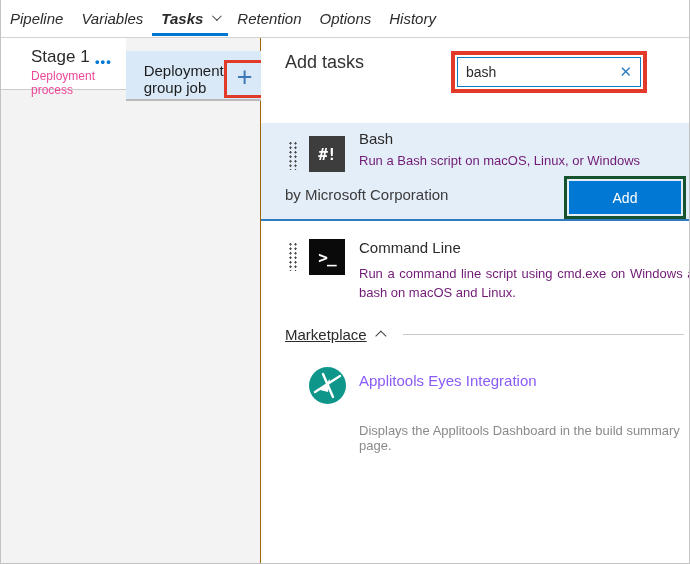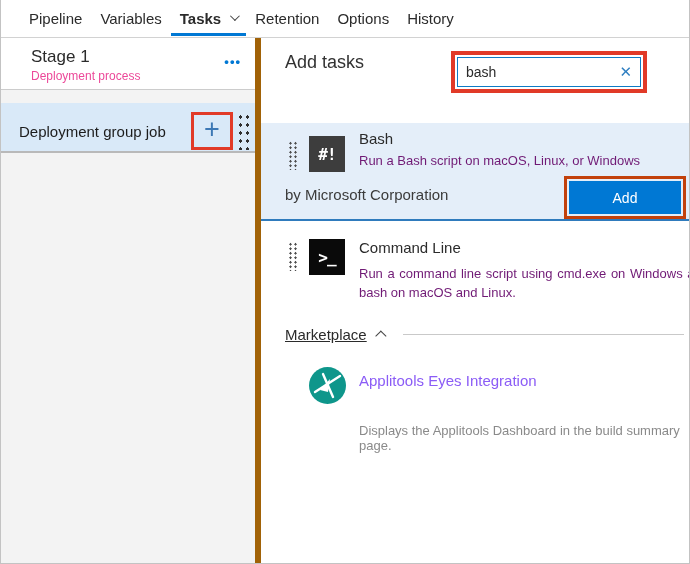--- a/index.html
+++ b/index.html
@@ -1,29 +1,29 @@
 <!DOCTYPE html>
 <html><head>
 <meta charset="utf-8">
 <style>
   * { margin:0; padding:0; box-sizing:border-box; }
   html,body { width:690px; height:564px; }
   body { font-family:"Liberation Sans", sans-serif; background:#fff; color:#2b2b2b; }
   .app { width:690px; height:564px; border:1px solid #c3c3c3; border-top:none; display:flex; flex-direction:column; overflow:hidden; background:#fff; }
 
   
-  .nav { height:38px; flex:0 0 38px; display:flex; align-items:stretch; padding-left:19px; border-bottom:1px solid #d2d2d2; background:#fff; }
+  .nav { height:38px; flex:0 0 38px; display:flex; align-items:stretch; border-bottom:1px solid #d2d2d2; background:#fff;font-style:italic; }
   .nav-item { position:relative; display:flex; align-items:center; padding:0 9px; font-size:15px; color:#2b2b2b; cursor:pointer; }
   .nav-item.active .nav-label { font-weight:bold; }
   .nav-underline { position:absolute; left:0; right:0; bottom:1px; height:3px; background:#0078d4; }
   .chev-down { width:7px; height:7px; border-right:1.5px solid #444; border-bottom:1.5px solid #444; transform:rotate(45deg) translateY(-2px); margin-left:9px; margin-top:-3px; }
 
   
   .split { flex:1; display:flex; min-height:0; }
-  .left { width:260px; flex:0 0 260px; border-right:6px solid #a16207; display:flex; flex-direction:column; background:#f3f3f3; }
+  .left { width:260px; flex:0 0 260px; border-right:1px solid #a16207; display:flex; flex-direction:row; background:#f3f3f3; }
 
   .stage-header { background:#fff; height:52px; flex:0 0 52px; border-bottom:1px solid #ccc; display:flex; align-items:flex-start; padding:8px 14px 0 30px; }
   .stage-text { flex:1; }
   .stage-title { font-size:17px; color:#2b2b2b; line-height:21px; }
   .stage-sub { font-size:12px; color:#ec4899; margin-top:2px; }
   .ellipsis-btn { color:#0078d4; font-size:13px; font-weight:bold; letter-spacing:1px; margin-top:8px; cursor:pointer; }
 
   .left-gray { flex:1; padding-top:13px; }
   .job-row { background:#d9e9f8; border-bottom:2px solid #b9b9b9; height:50px; display:flex; align-items:center; padding:8px 6px 0 18px; cursor:pointer;justify-content:flex-end; }
   .job-label { flex:1; font-size:15px; color:#1c1c1c; }
@@ -46,21 +46,21 @@
   .row-cmd { top:194px; height:80px; background:#fff; cursor:pointer; }
   .task-grip { position:absolute; left:27px; top:18px; }
   .row-cmd .task-grip { top:10px; }
   .task-icon { position:absolute; left:48px; width:36px; height:36px; display:flex; align-items:center; justify-content:center; color:#fff; font-family:"DejaVu Sans Mono",monospace; font-weight:bold; font-size:16px; letter-spacing:-1px; }
   .row-bash .task-icon { top:13px; background:#3d3d3d; }
   .row-cmd .task-icon { top:7px; background:#0a0a0a; }
   .task-title { position:absolute; left:98px; top:7px; font-size:15px; color:#2b2b2b; }
   .task-desc { position:absolute; left:98px; top:30px; font-size:13px; color:#701a75; white-space:nowrap; }
   .row-cmd .task-desc { top:32px; width:350px; white-space:normal; text-align:justify; line-height:19px; }
   .publisher { position:absolute; left:24px; top:63px; font-size:15px; color:#3b3b3b; }
-  .add-highlight { position:absolute; right:3px; top:53px; width:122px; height:43px; border:3px solid #c2410c; padding:2px; }
+  .add-highlight { position:absolute; right:3px; top:53px; width:122px; height:43px; border:3px solid #14532d; padding:2px; }
   .add-btn { width:100%; height:100%; background:#0078d4; border:none; color:#fff; font-size:14px; font-family:"Liberation Sans",sans-serif; cursor:pointer; }
 
   .mkt-header { position:absolute; left:24px; right:5px; top:286px; display:flex; align-items:center; height:20px; cursor:pointer;text-decoration:underline; }
   .mkt-label { font-size:15px; color:#2b2b2b; }
   .chev-up { width:8px; height:8px; border-left:1.5px solid #444; border-top:1.5px solid #444; transform:rotate(45deg) translateY(3px); margin-left:12px; }
   .mkt-line { flex:1; height:1px; background:#c9c9c9; margin-left:16px; }
 
   .mkt-row { position:absolute; left:0; right:0; top:326px; height:80px; cursor:pointer; }
   .mkt-icon { position:absolute; left:48px; top:3px; width:37px; height:37px; }
   .mkt-title { position:absolute; left:98px; top:8px; font-size:15px; color:#8b5cf6; }

